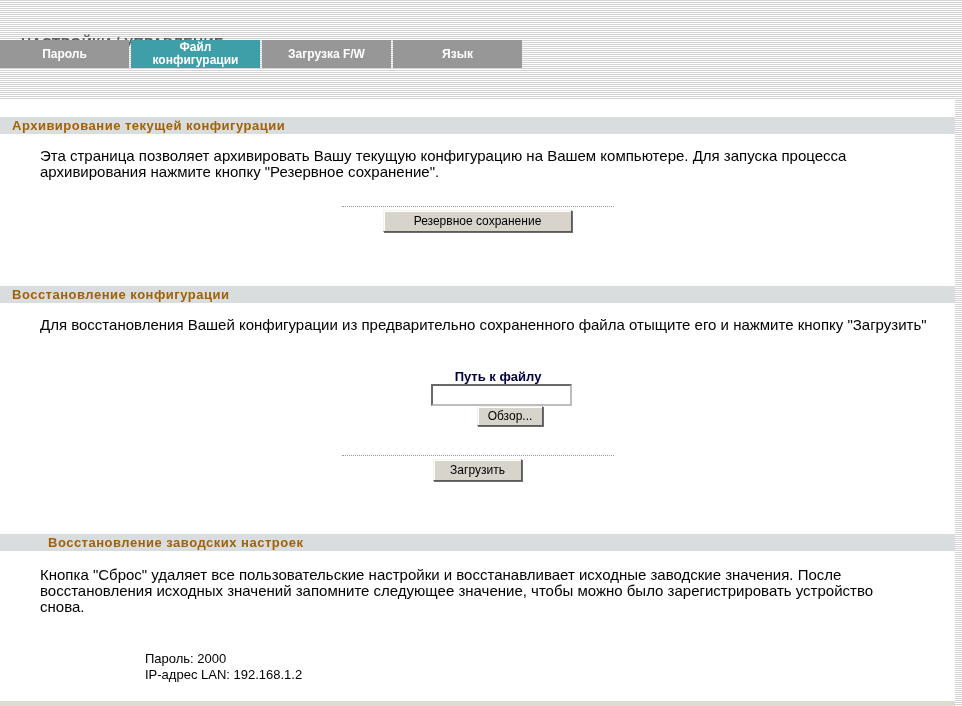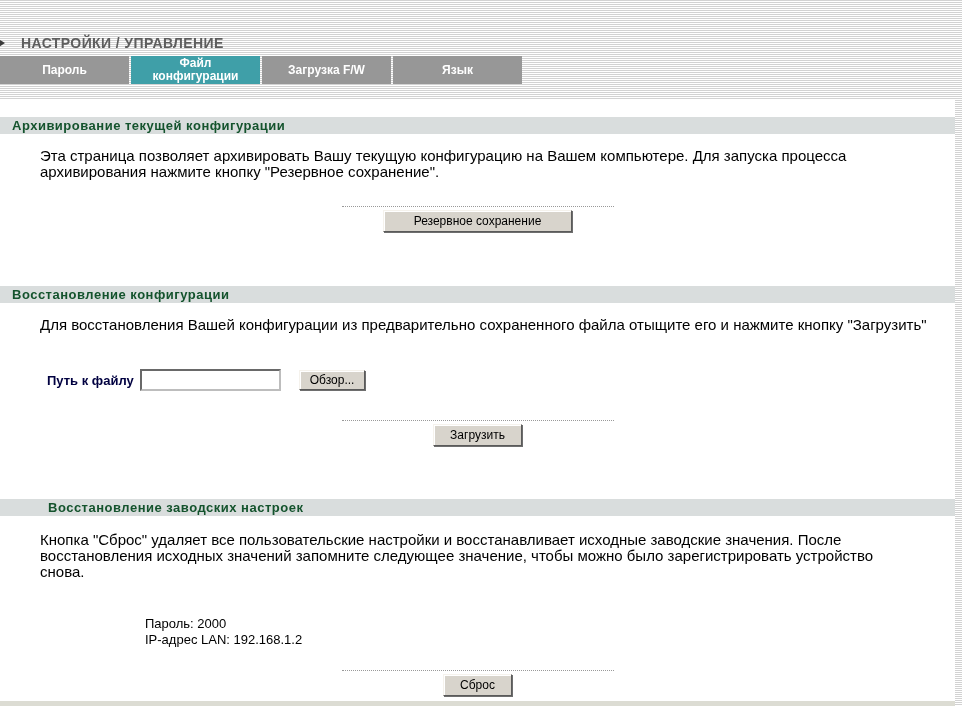--- a/index.html
+++ b/index.html
@@ -18,49 +18,49 @@
   .arrow-icon{
     width:0;height:0;margin-left:-3px;
     border-top:5px solid transparent;border-bottom:5px solid transparent;
     border-left:8px solid #3a3a3a;
   }
   .page-title{
     margin-left:8px;font-size:14px;font-weight:bold;color:#5e5e5e;
     letter-spacing:0.4px;white-space:nowrap;
   }
   
-  .tab-bar{position:absolute;left:0;bottom:0;height:44px;display:flex;}
+  .tab-bar{position:absolute;left:0;bottom:16px;height:44px;display:flex;}
   .tab{
     width:129px;height:28px;margin-right:2px;background:#979797;
     color:#ffffff;font-size:12px;font-weight:bold;
     display:flex;align-items:center;justify-content:center;text-align:center;
     line-height:13px;cursor:pointer;padding:0 4px;box-sizing:border-box;
   }
   .tab.active{background:#3f9fa8;}
   
   .content{position:absolute;top:100px;left:0;width:955px;background:#fff;}
   .section-bar{
     margin-top:0;height:17px;background:#d9dddd;
-    font-size:13px;font-weight:bold;color:#14532d;
+    font-size:13px;font-weight:bold;color:#a16207;
     letter-spacing:0.5px;display:flex;align-items:center;
     padding-left:12px;
   }
   .para{font-size:15px;line-height:16px;margin:14px 0 0 40px;color:#000;}
   .divider{border-top:1px dotted #999;width:272px;margin:0 auto;}
   .btn-row{text-align:center;margin-top:3px;}
   .win-btn{
     font-family:"Liberation Sans","DejaVu Sans",sans-serif;
     font-size:12px;color:#000;background:#d8d4cc;
     border:1px solid;border-color:#f5f2ec #5a5a5a #5a5a5a #f5f2ec;
     box-shadow:1px 1px 0 #6e6e6e, inset 1px 1px 0 #ffffff;
     padding:3px 16px;cursor:pointer;
   }
   .win-btn.wide{padding:3px 30px;}
   
-  .file-row{margin:36px 0 0 47px;display:flex;align-items:center;}
+  .file-row{margin:36px 0 0 47px;display:flex;align-items:center;flex-direction:column;}
   .file-label{font-size:13px;font-weight:bold;color:#000040;margin-right:6px;white-space:nowrap;}
   .file-input{
     width:133px;height:18px;border:2px inset #bdbdbd;background:#fff;
     font-size:12px;padding:0 2px;
   }
   .browse-btn{margin-left:18px;padding:2px 10px;}
   .cred-block{margin:36px 0 0 145px;font-size:13px;line-height:16px;}
   
   .right-strip{position:absolute;top:0;right:0;width:7px;height:706px;z-index:5;}
   .bottom-strip{position:absolute;left:0;right:7px;bottom:0;height:5px;background:#dcdcd3;z-index:4;}

